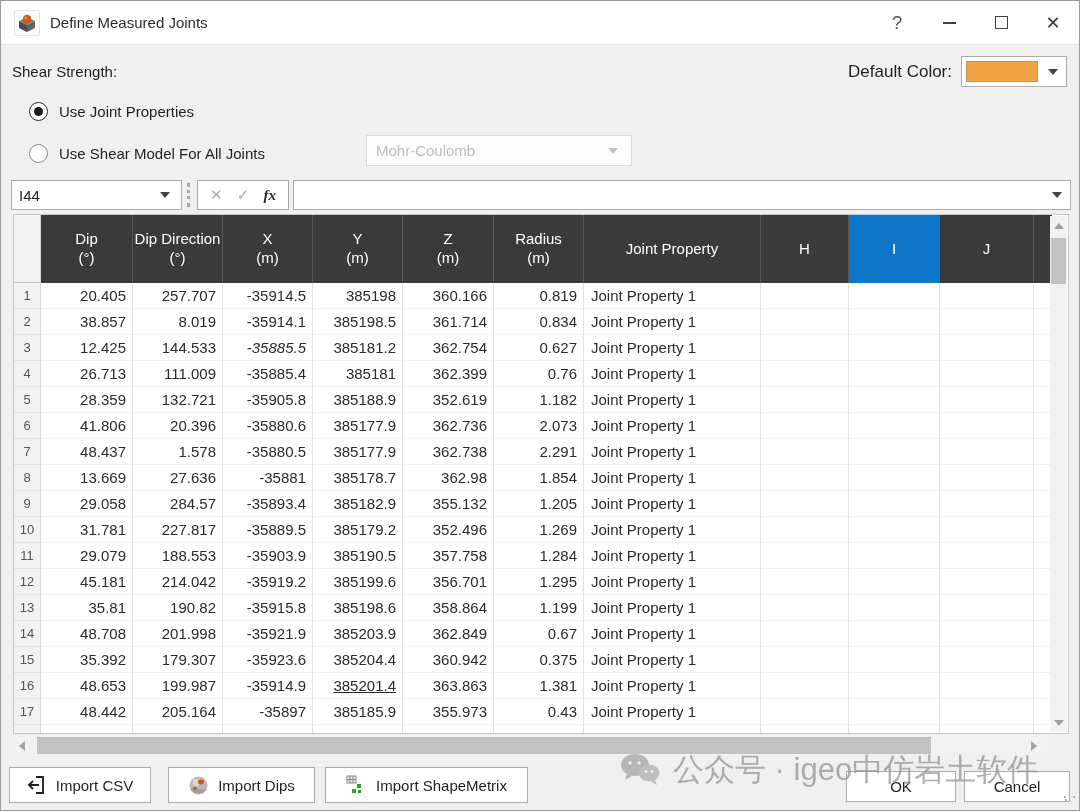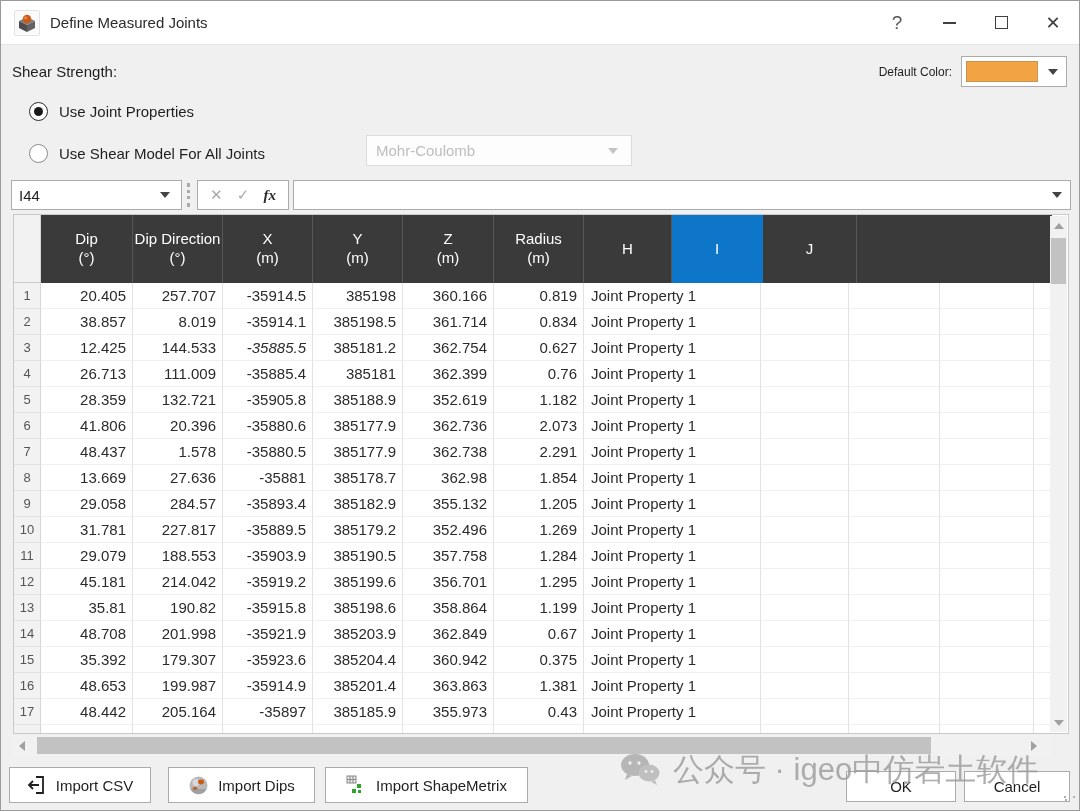--- a/index.html
+++ b/index.html
@@ -21,21 +21,21 @@
   .title-text { font-size:15px; color:#2b2b2b; }
   .tb-controls { margin-left:auto; display:flex; height:100%; }
   .tb-btn { width:52px; height:100%; display:flex; align-items:center; justify-content:center;
     font-size:18px; color:#404040; }
   .tb-btn .minim { width:13px; border-top:2px solid #404040; display:block; }
   .tb-btn .maxim { width:13px; height:13px; border:1.6px solid #404040; display:block; }
   .help-glyph { font-size:19px; color:#555; }
   
   .shear-label { position:absolute; left:11px; top:62px; font-size:15px; }
   .default-color-wrap { position:absolute; right:12px; top:55px; display:flex; align-items:center; gap:9px; }
-  .default-color-label { font-size:12px; }
+  .default-color-label { font-size:17px; }
   .color-picker { width:106px; height:31px; background:#fff; border:1px solid #ababab;
     display:flex; align-items:center; padding:3px 4px; }
   .color-swatch { width:72px; height:21px; border:1px solid #c89452; }
   .dd-arrow { width:0; height:0; border-left:5px solid transparent; border-right:5px solid transparent;
     border-top:6px solid #444; margin-left:auto; margin-right:4px; }
   .radio-row { position:absolute; left:28px; display:flex; align-items:center; gap:11px; }
   .radio-row.r1 { top:101px; }
   .radio-row.r2 { top:143px; }
   .radio-outer { width:19px; height:19px; border-radius:50%; background:#fff;
     border:1px solid #2b2b2b; display:flex; align-items:center; justify-content:center; }
@@ -205,20 +205,23 @@
           <div>(m)</div>
         </div>
         <div class="hcell" style="width: 91px;">
           <div>Z</div>
           <div>(m)</div>
         </div>
         <div class="hcell" style="width: 90px;">
           <div>Radius</div>
           <div>(m)</div>
         </div>
+        <div class="hcell" style="width: 177px;">
+          <div>Joint Property</div>
+        </div>
         <div class="hcell" style="width: 88px;">
           <div>H</div>
         </div>
         <div class="hcell sel" style="width: 91px; background: rgb(14, 118, 200);">
           <div>I</div>
         </div>
         <div class="hcell" style="width: 94px;">
           <div>J</div>
         </div>
         <div class="hsliver"></div>
@@ -432,21 +435,21 @@
           <div class="gcell txt" style="width: 88px;"></div>
           <div class="gcell txt" style="width: 91px;"></div>
           <div class="gcell txt" style="width: 94px;"></div>
           <div class="gsliver"></div>
         </div>
         <div class="grow">
           <div class="gut">16</div>
           <div class="gcell num" style="width: 92px;">48.653</div>
           <div class="gcell num" style="width: 90px;">199.987</div>
           <div class="gcell num" style="width: 90px;">-35914.9</div>
-          <div class="gcell num" style="width: 90px;">385201.4</div>
+          <div class="gcell num" style="width: 90px; text-decoration: underline;">385201.4</div>
           <div class="gcell num" style="width: 91px;">363.863</div>
           <div class="gcell num" style="width: 90px;">1.381</div>
           <div class="gcell txt" style="width: 177px;">Joint Property 1</div>
           <div class="gcell txt" style="width: 88px;"></div>
           <div class="gcell txt" style="width: 91px;"></div>
           <div class="gcell txt" style="width: 94px;"></div>
           <div class="gsliver"></div>
         </div>
         <div class="grow">
           <div class="gut">17</div>

